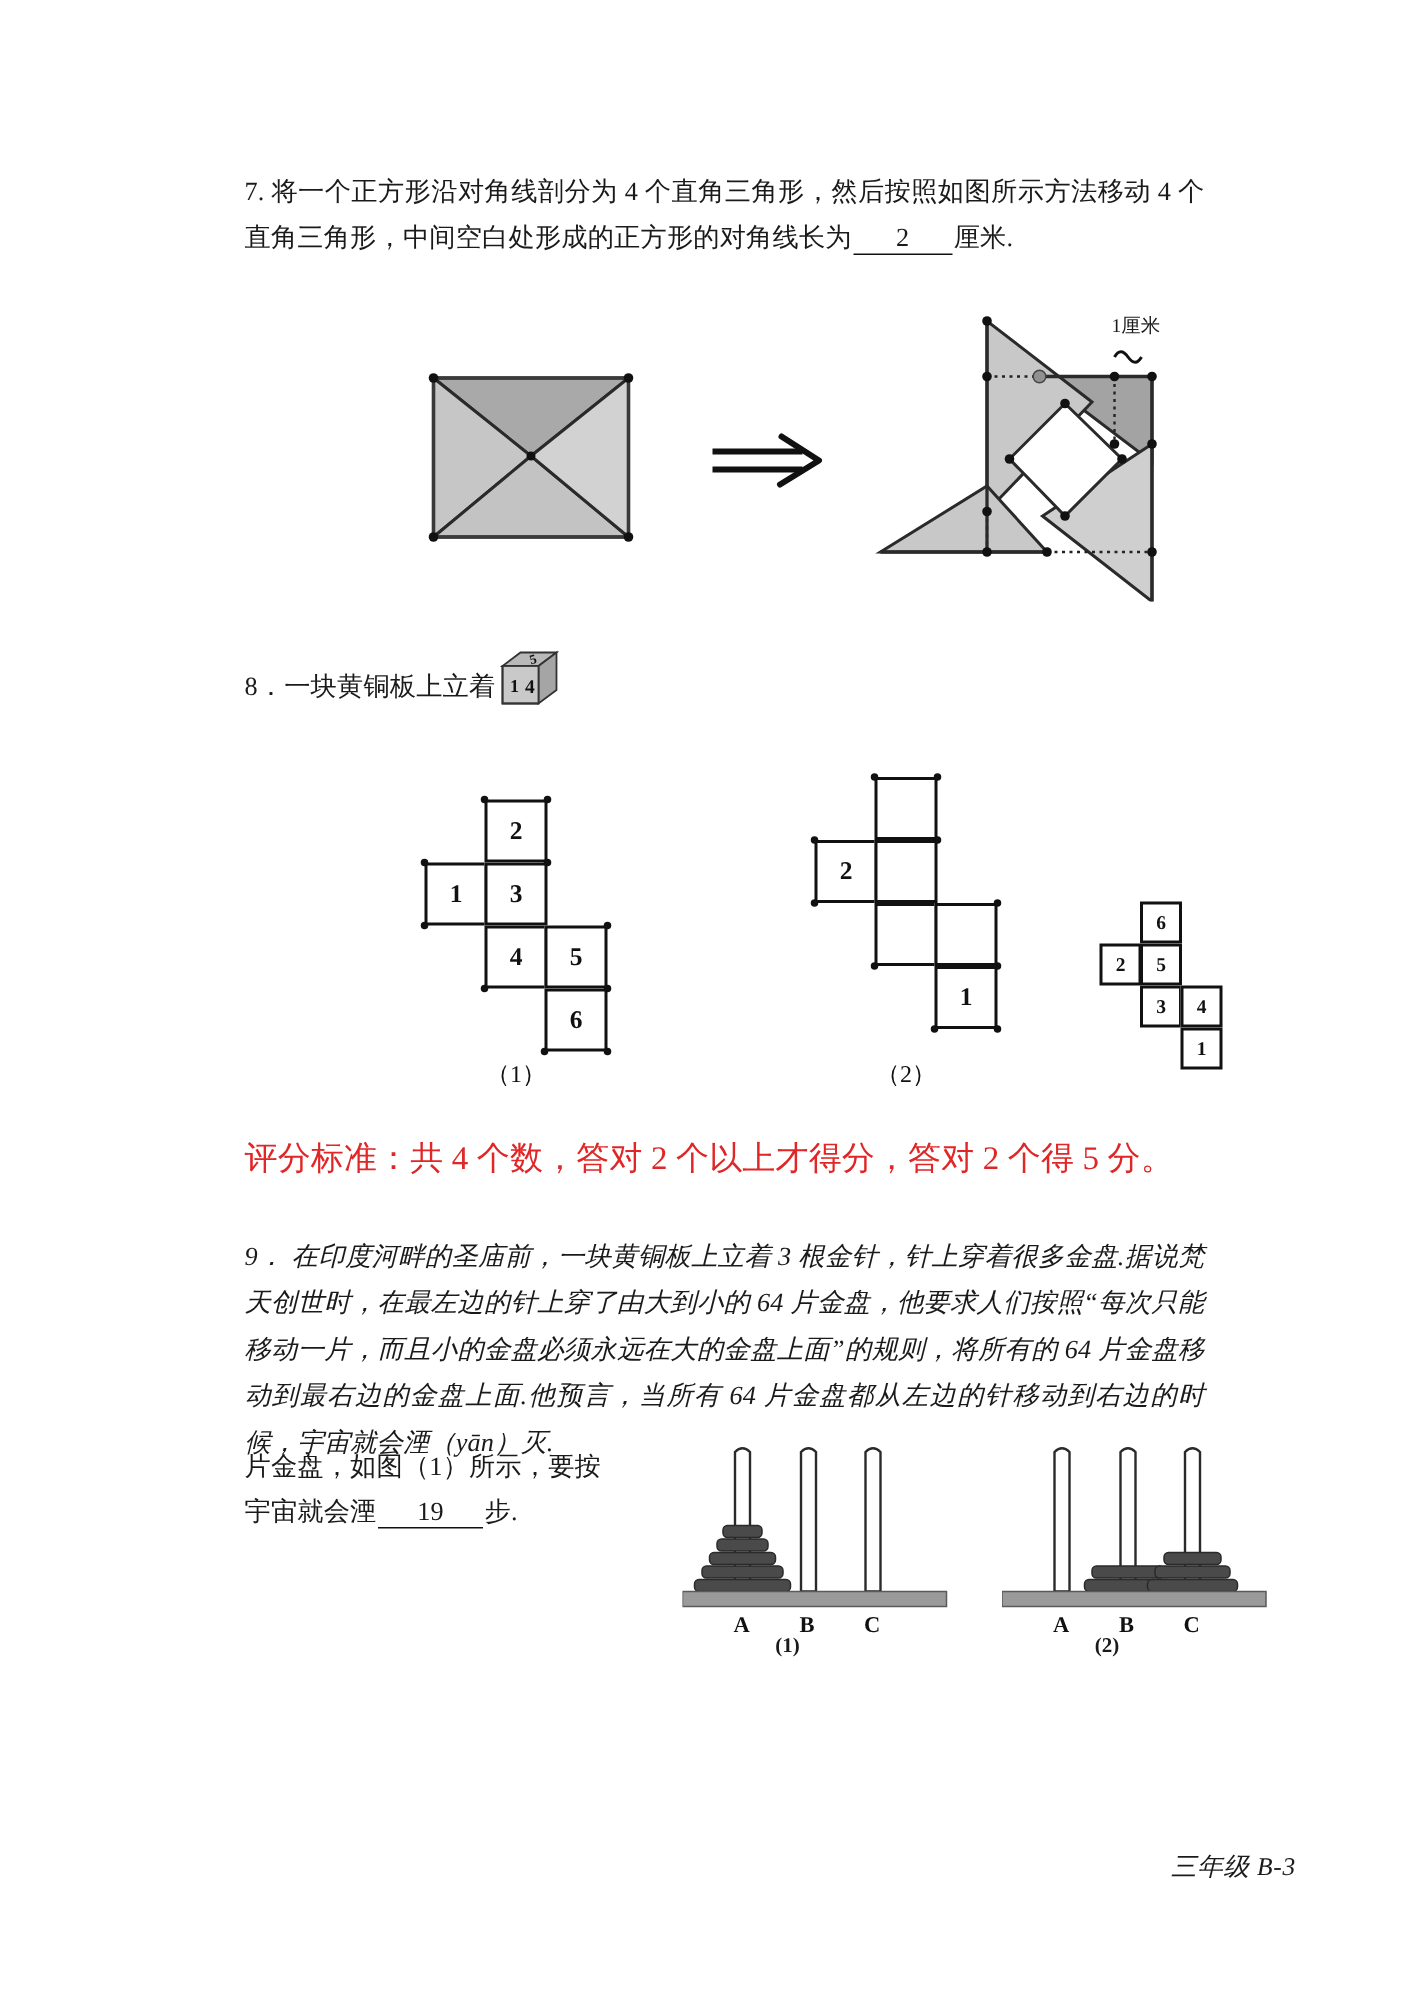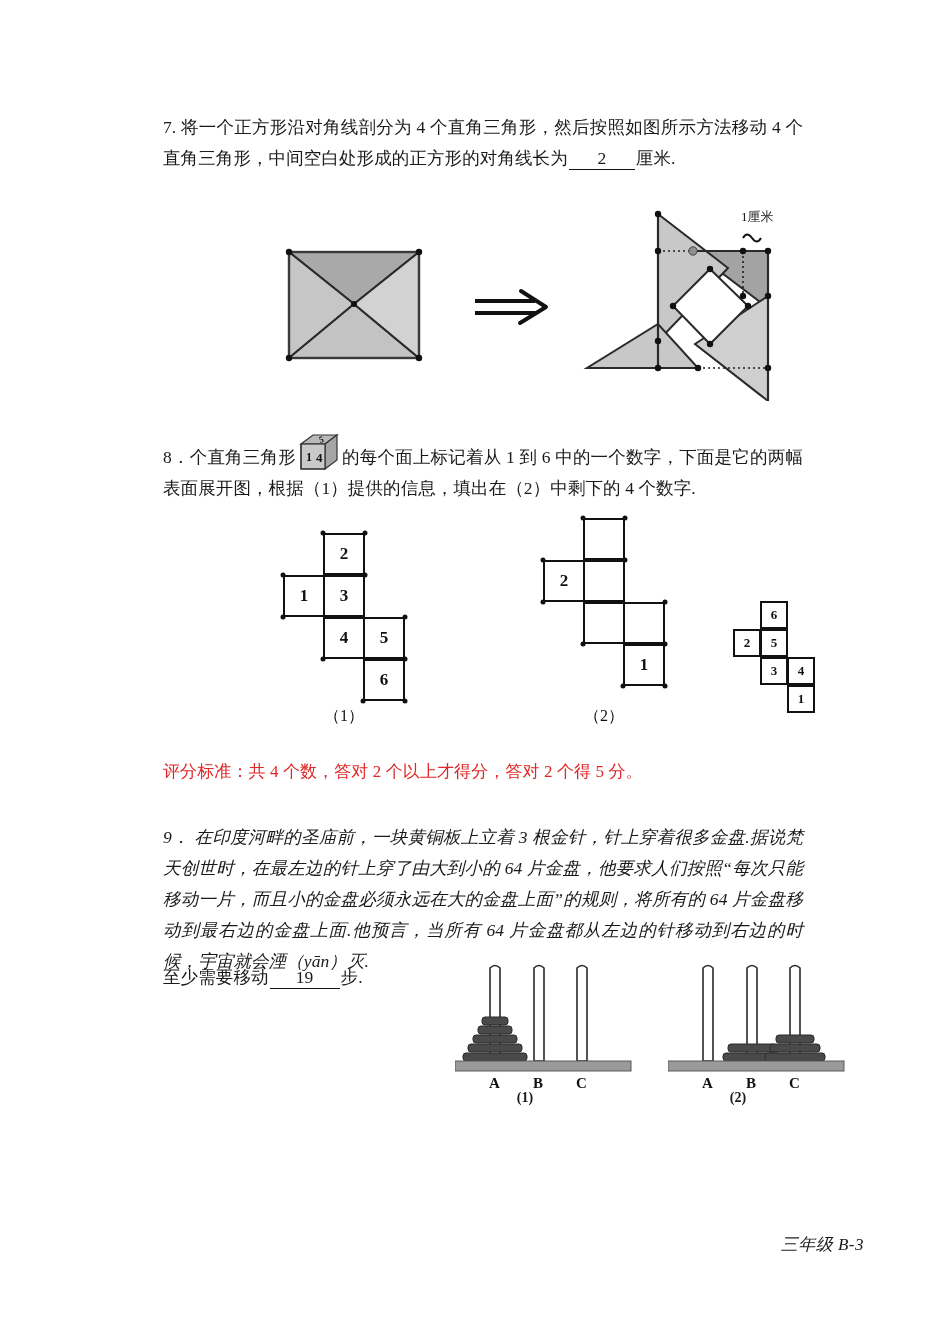--- a/index.html
+++ b/index.html
@@ -160,29 +160,29 @@
         <circle cx="605" cy="172" r="3.2" fill="#111"></circle>
 
         <path d="M580,42 q4,-7 9,0 q5,7 9,0" stroke="#111" stroke-width="2" fill="none"></path>
       </g>
     </svg>
     <div style="position:absolute; left:578px; top:12px; font-size:13px;">1厘米</div>
   </div>
 
   <div class="q-block" style="top:432px;">
     <div class="q-text">
-      <span>8．</span><span>个直角三角形</span><span class="dice-inline"><svg width="44" height="40" viewBox="0 0 44 40">
+      <span>8．</span><span>一块黄铜板上立着</span><span class="dice-inline"><svg width="44" height="40" viewBox="0 0 44 40">
             <polygon points="4,12 28,12 40,3 16,3" fill="#b9b9b9" stroke="#333" stroke-width="1.2"></polygon>
             <polygon points="28,12 40,3 40,28 28,37" fill="#a5a5a5" stroke="#333" stroke-width="1.2"></polygon>
             <rect x="4" y="12" width="24" height="25" fill="#c9c9c9" stroke="#333" stroke-width="1.2"></rect>
             <text x="9" y="29" font-family="Liberation Serif, serif" font-size="12" font-weight="bold" fill="#111">1</text>
             <text x="19" y="30" font-family="Liberation Serif, serif" font-size="13" font-weight="bold" fill="#111">4</text>
             <text x="23" y="11" font-family="Liberation Serif, serif" font-size="9" font-weight="bold" fill="#111" transform="rotate(-16 23 11)">5</text>
             <path d="M4,12 L4,37 L28,37" stroke="#333" stroke-width="1.2" fill="none"></path>
-          </svg></span><span>的每个面上标记着从 1 到 6 中的一个数字，下面是它的两幅表面展开图，根据（1）提供的信息，填出在（2）中剩下的 4 个数字.</span>
+          </svg></span>
     </div>
   </div>
 
   <div class="net" style="left:283px; top:533px; width:160px; height:170px;">
     <div class="net-cell" style="left:40px; top:0px; width:42px; height:42px; font-size:17px;">2</div>
     <div class="net-cell" style="left:0px; top:42px; width:42px; height:42px; font-size:17px;">1</div>
     <div class="net-cell" style="left:40px; top:42px; width:42px; height:42px; font-size:17px;">3</div>
     <div class="net-cell" style="left:40px; top:84px; width:42px; height:42px; font-size:17px;">4</div>
     <div class="net-cell" style="left:80px; top:84px; width:42px; height:42px; font-size:17px;">5</div>
     <div class="net-cell" style="left:80px; top:126px; width:42px; height:42px; font-size:17px;">6</div>
@@ -222,33 +222,34 @@
   <div class="net" style="left:733px; top:601px; width:110px; height:120px;">
     <div class="net-cell" style="left:27px; top:0px; width:28px; height:28px; font-size:13px;">6</div>
     <div class="net-cell" style="left:0px; top:28px; width:28px; height:28px; font-size:13px;">2</div>
     <div class="net-cell" style="left:27px; top:28px; width:28px; height:28px; font-size:13px;">5</div>
     <div class="net-cell" style="left:27px; top:56px; width:28px; height:28px; font-size:13px;">3</div>
     <div class="net-cell" style="left:54px; top:56px; width:28px; height:28px; font-size:13px;">4</div>
     <div class="net-cell" style="left:54px; top:84px; width:28px; height:28px; font-size:13px;">1</div>
   </div>
 
   <div class="q-block" style="top:756px;">
-    <div class="q-text red" style="font-size:17px;">评分标准：共 4 个数，答对 2 个以上才得分，答对 2 个得 5 分。</div>
+    <div class="q-text red" style="font-size:22px;">评分标准：共 4 个数，答对 2 个以上才得分，答对 2 个得 5 分。</div>
   </div>
 
   <div class="q-block" style="top:822px;">
     <div class="q-text" style="text-indent:0;font-style:italic;">
       <span>9．</span>
       <span>在印度河畔的圣庙前，一块黄铜板上立着 3 根金针，针上穿着很多金盘.据说梵天创世时，在最左边的针上穿了由大到小的 64 片金盘，他要求人们按照“每次只能移动一片，而且小的金盘必须永远在大的金盘上面”的规则，将所有的 64 片金盘移动到最右边的金盘上面.他预言，当所有 64 片金盘都从左边的针移动到右边的时候，宇宙就会湮（yān）灭.</span>
     </div>
   </div>
 
   <div style="position:absolute; left:163px; top:962px; width:270px;">
+    <div class="q-text" style="line-height:30px;">片金盘，如图（1）所示，要按</div>
     <div class="q-text" style="line-height:30px;">
-      <span>至少需要移动</span><span class="blank" style="min-width:70px;">19</span><span>步.</span>
+      <span>宇宙就会湮</span><span class="blank" style="min-width:70px;">19</span><span>步.</span>
     </div>
   </div>
 
   <div style="position:absolute; left:455px; top:958px; width:190px; height:140px;">
     <svg width="190" height="140" viewBox="0 0 190 140">
 
       <g>
         <path d="M35,10 q5,-5 10,0 L45,103 L35,103 Z" fill="#ffffff" stroke="#2a2a2a" stroke-width="1.6"></path>
         <path d="M79,10 q5,-5 10,0 L89,103 L79,103 Z" fill="#ffffff" stroke="#2a2a2a" stroke-width="1.6"></path>
         <path d="M122,10 q5,-5 10,0 L132,103 L122,103 Z" fill="#ffffff" stroke="#2a2a2a" stroke-width="1.6"></path>

